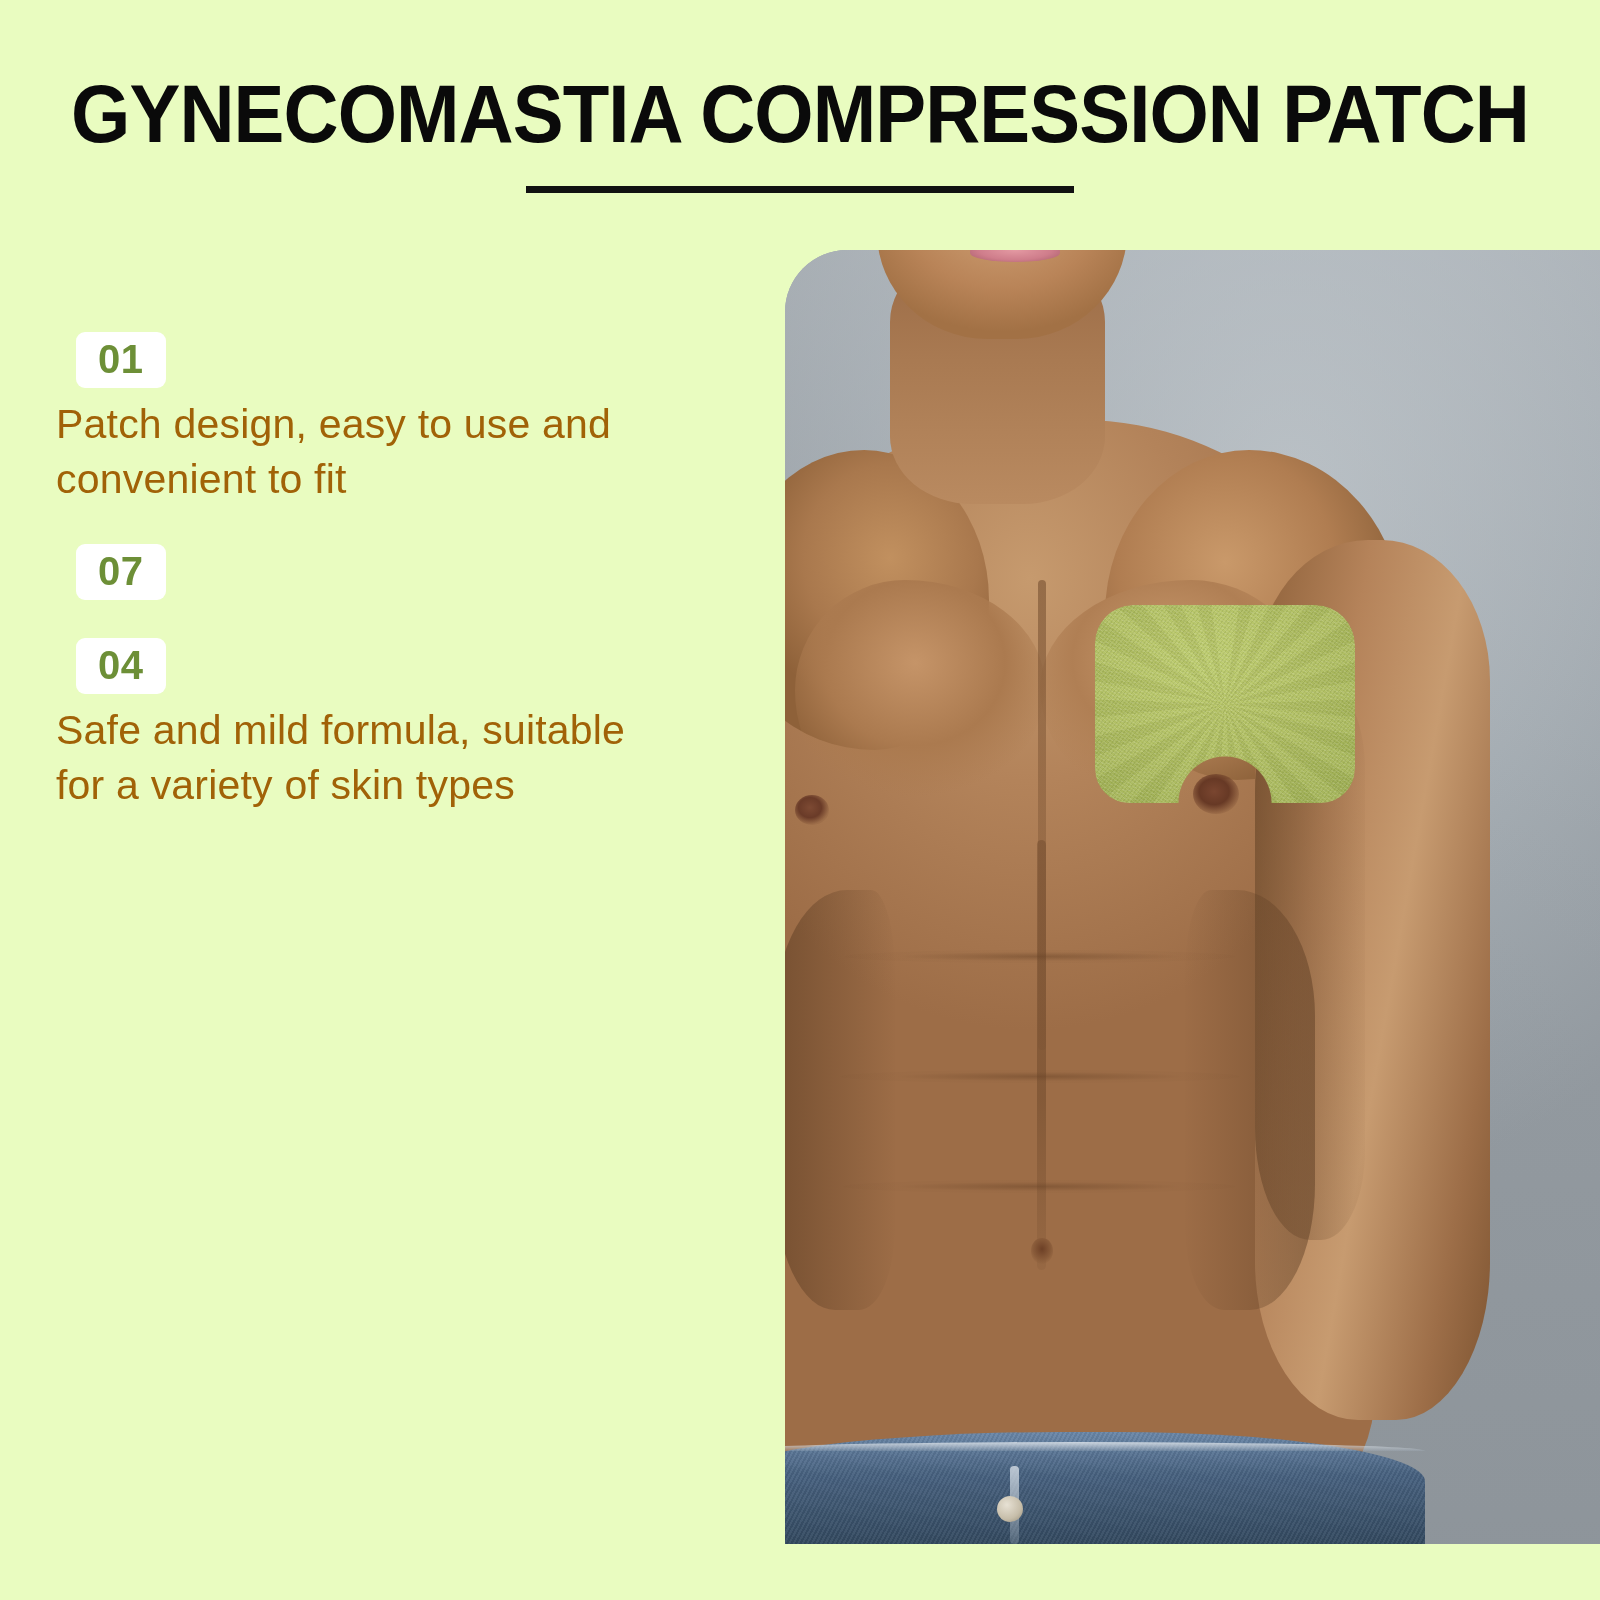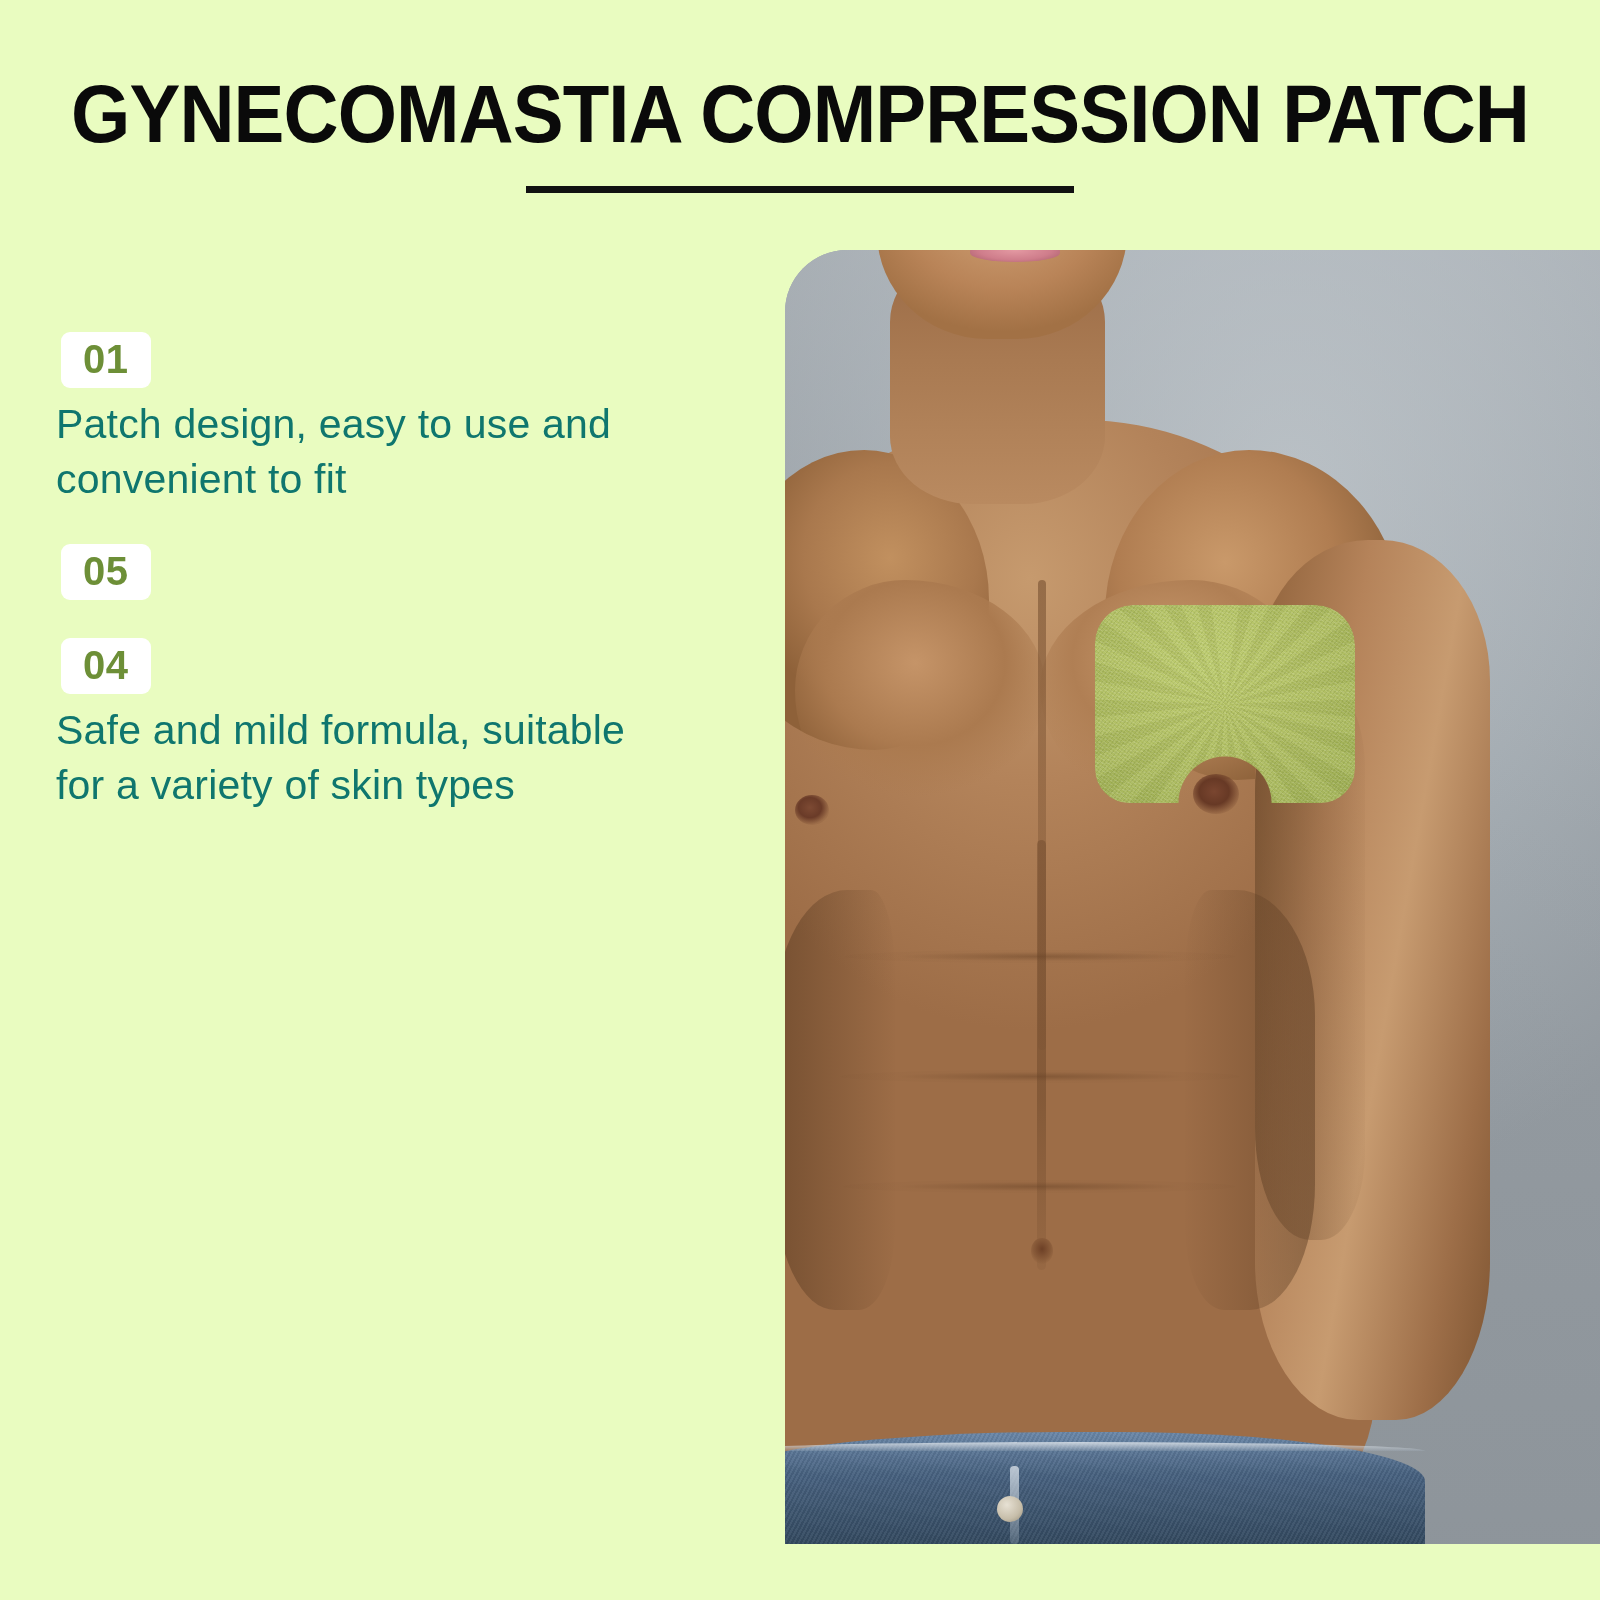--- a/index.html
+++ b/index.html
@@ -56,35 +56,35 @@
   .feature {
     margin-bottom: 38px;
   }
   .feature:last-child { margin-bottom: 0; }
 
   .badge {
     display: inline-block;
     background: #ffffff;
     border-radius: 9px;
     padding: 7px 22px 9px 22px;
-    margin-left: 5px;
+    margin-left: 20px;
   }
   .badge-num {
     font-family: "Liberation Sans Narrow", "Liberation Sans", sans-serif;
     font-size: 40px;
     font-weight: 700;
     color: #6d8f37;
     letter-spacing: 0.5px;
     line-height: 1;
   }
   .feature-text {
     font-family: "Liberation Sans Narrow", "Liberation Sans", sans-serif;
     font-size: 41px;
     font-weight: 400;
-    color: #0f766e;
+    color: #a16207;
     line-height: 1.33;
     margin-top: 9px;
     letter-spacing: 0.2px;
     max-width: 620px;
   }
 
   
   #photo-panel {
     position: absolute;
     left: 785px;
@@ -386,21 +386,21 @@
 
     <div class="feature">
       <div class="badge">
         <span class="badge-num">01</span>
       </div>
       <div class="feature-text">Patch design, easy to use and convenient to fit</div>
     </div>
 
     <div class="feature">
       <div class="badge">
-        <span class="badge-num">05</span>
+        <span class="badge-num">07</span>
       </div>
     </div>
 
 
     <div class="feature">
       <div class="badge">
         <span class="badge-num">04</span>
       </div>
       <div class="feature-text">Safe and mild formula, suitable for a variety of skin types</div>
     </div>

